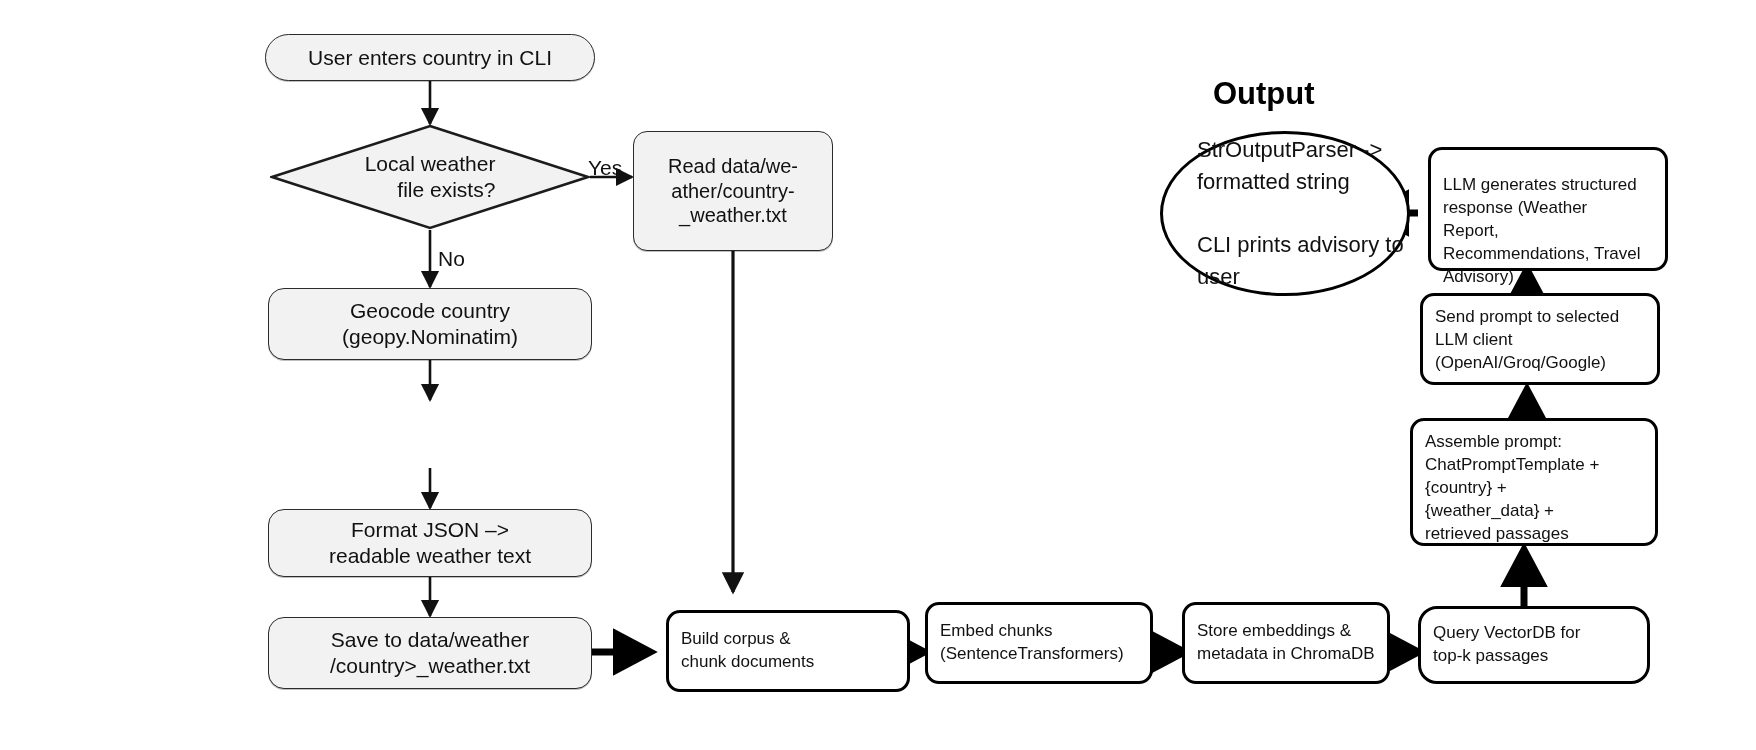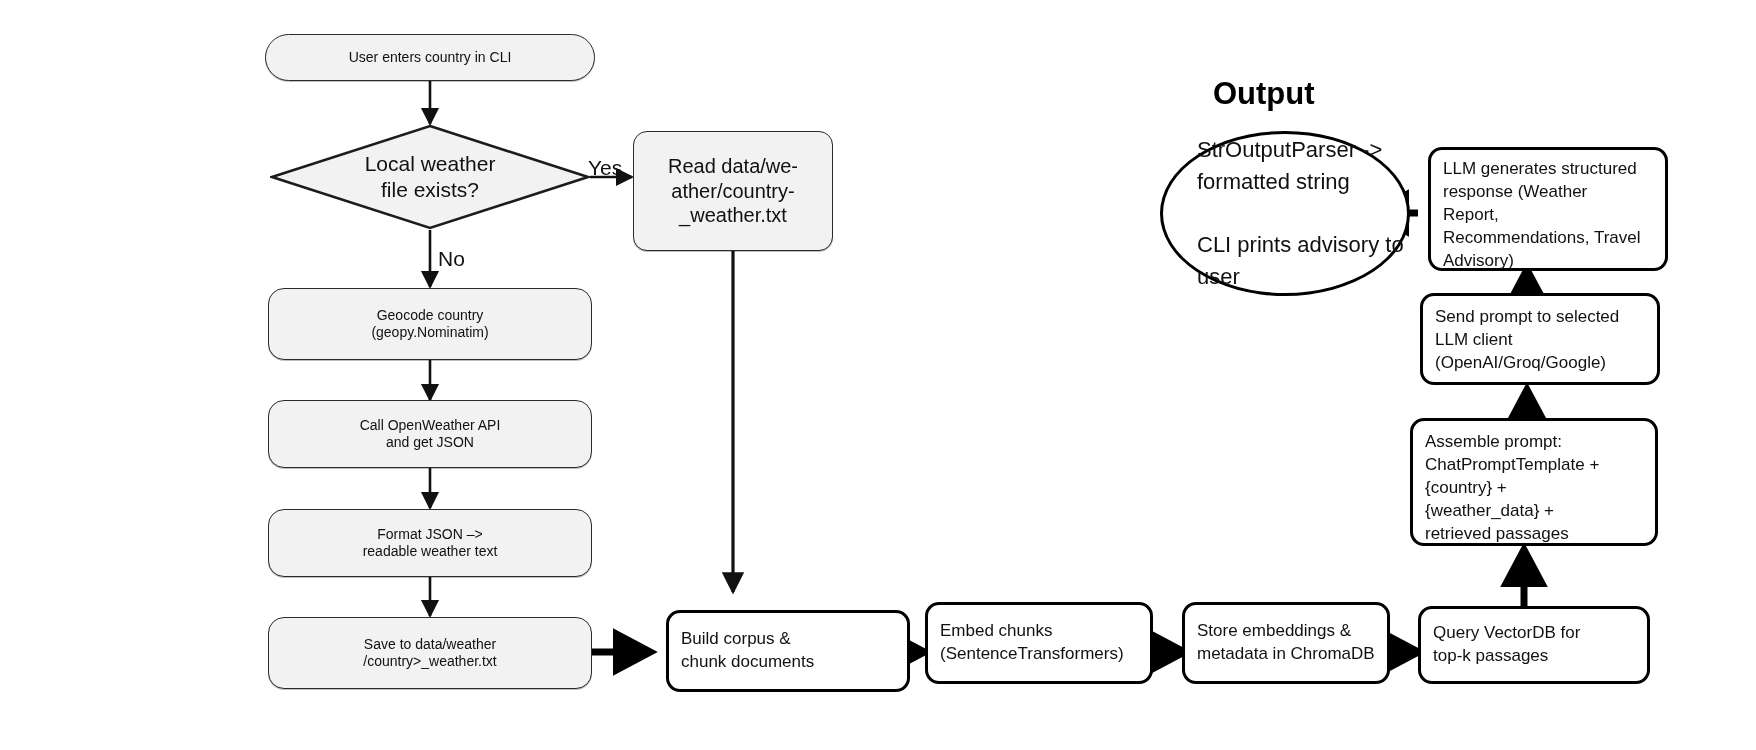--- a/index.html
+++ b/index.html
@@ -28,38 +28,38 @@
     align-items:center;
     justify-content:center;
     text-align:center;
     white-space:pre-line;
   }
   
   .proc{
     background:#f2f2f2;
     border:1.6px solid #2b2b2b;
     border-radius:16px;
-    font-size:14px;
+    font-size:21px;
     line-height:1.22;
     color:#111;
     box-shadow:0 1px 0 rgba(0,0,0,.25);
   }
   
   .decision-wrap{
     position:absolute;
   }
   .decision-wrap svg{display:block;}
   .decision-label{
     position:absolute;
     left:0; top:0;
     width:100%; height:100%;
     display:flex;
     align-items:center;
     justify-content:center;
-    text-align:center;
+    text-align:right;
     font-size:21px;
     line-height:1.22;
     white-space:pre-line;
     color:#111;
   }
   
   .heavy{
     background:#ffffff;
     border:3.4px solid #000;
     border-radius:14px;
@@ -167,52 +167,50 @@
 
   <div class="edge-label" style="left:438px; top:247px;">No</div>
 
   <div class="node proc" style="left:633px; top:131px; width:200px; height:120px; border-radius:14px; font-size:20px;">Read data/we-
 ather/country-
 _weather.txt</div>
 
   <div class="node proc" style="left:268px; top:288px; width:324px; height:72px;">Geocode country
 (geopy.Nominatim)</div>
 
-  <div class="node proc" style="left:268px; top:400px; width:324px; height:68px;">Call OpenWeather API
-and get JSON</div>
 
   <div class="node proc" style="left:268px; top:509px; width:324px; height:68px;">Format JSON –&gt;
 readable weather text</div>
 
   <div class="node proc" style="left:268px; top:617px; width:324px; height:72px;">Save to data/weather
 /country&gt;_weather.txt</div>
 
   <div class="node heavy" style="left:666px; top:610px; width:244px; height:82px; align-items:center; justify-content:flex-start;">Build corpus &amp;
 chunk documents</div>
 
   <div class="node heavy" style="left:925px; top:602px; width:228px; height:82px;">Embed chunks
 (SentenceTransformers)</div>
 
   <div class="node heavy" style="left:1182px; top:602px; width:208px; height:82px;">Store embeddings &amp;
 metadata in ChromaDB</div>
 
-  <div class="node heavy" style="left:1418px; top:606px; width:232px; height:78px;">Query VectorDB for
+  <div class="node heavy" style="left:1418px; top:606px; width:232px; height:78px;border-radius:19px;">Query VectorDB for
 top-k passages</div>
 
   <div class="node heavy" style="left:1420px; top:293px; width:240px; height:92px; align-items:flex-start; padding-top:10px;">Send prompt to selected
 LLM client
 (OpenAI/Groq/Google)</div>
 
   <div class="node heavy" style="left:1410px; top:418px; width:248px; height:128px; align-items:flex-start; padding-top:10px;">Assemble prompt:
 ChatPromptTemplate +
 {country} +
 {weather_data} +
 retrieved passages</div>
 
-  <div class="node heavy" style="left:1428px; top:147px; width:240px; height:124px; align-items:flex-start; padding-top:8px;">LLM generates structured
+  <div class="node heavy" style="left:1428px; top:147px; width:240px; height:124px; align-items:flex-start; padding-top:24px;">LLM generates structured
 response (Weather
 Report,
 Recommendations, Travel
 Advisory)</div>
 
   <div class="section-title" style="left:1213px; top:76px;">Output</div>
 
   <div class="ellipse" style="left:1160px; top:131px; width:250px; height:165px;">StrOutputParser -&gt;
 formatted string
 

